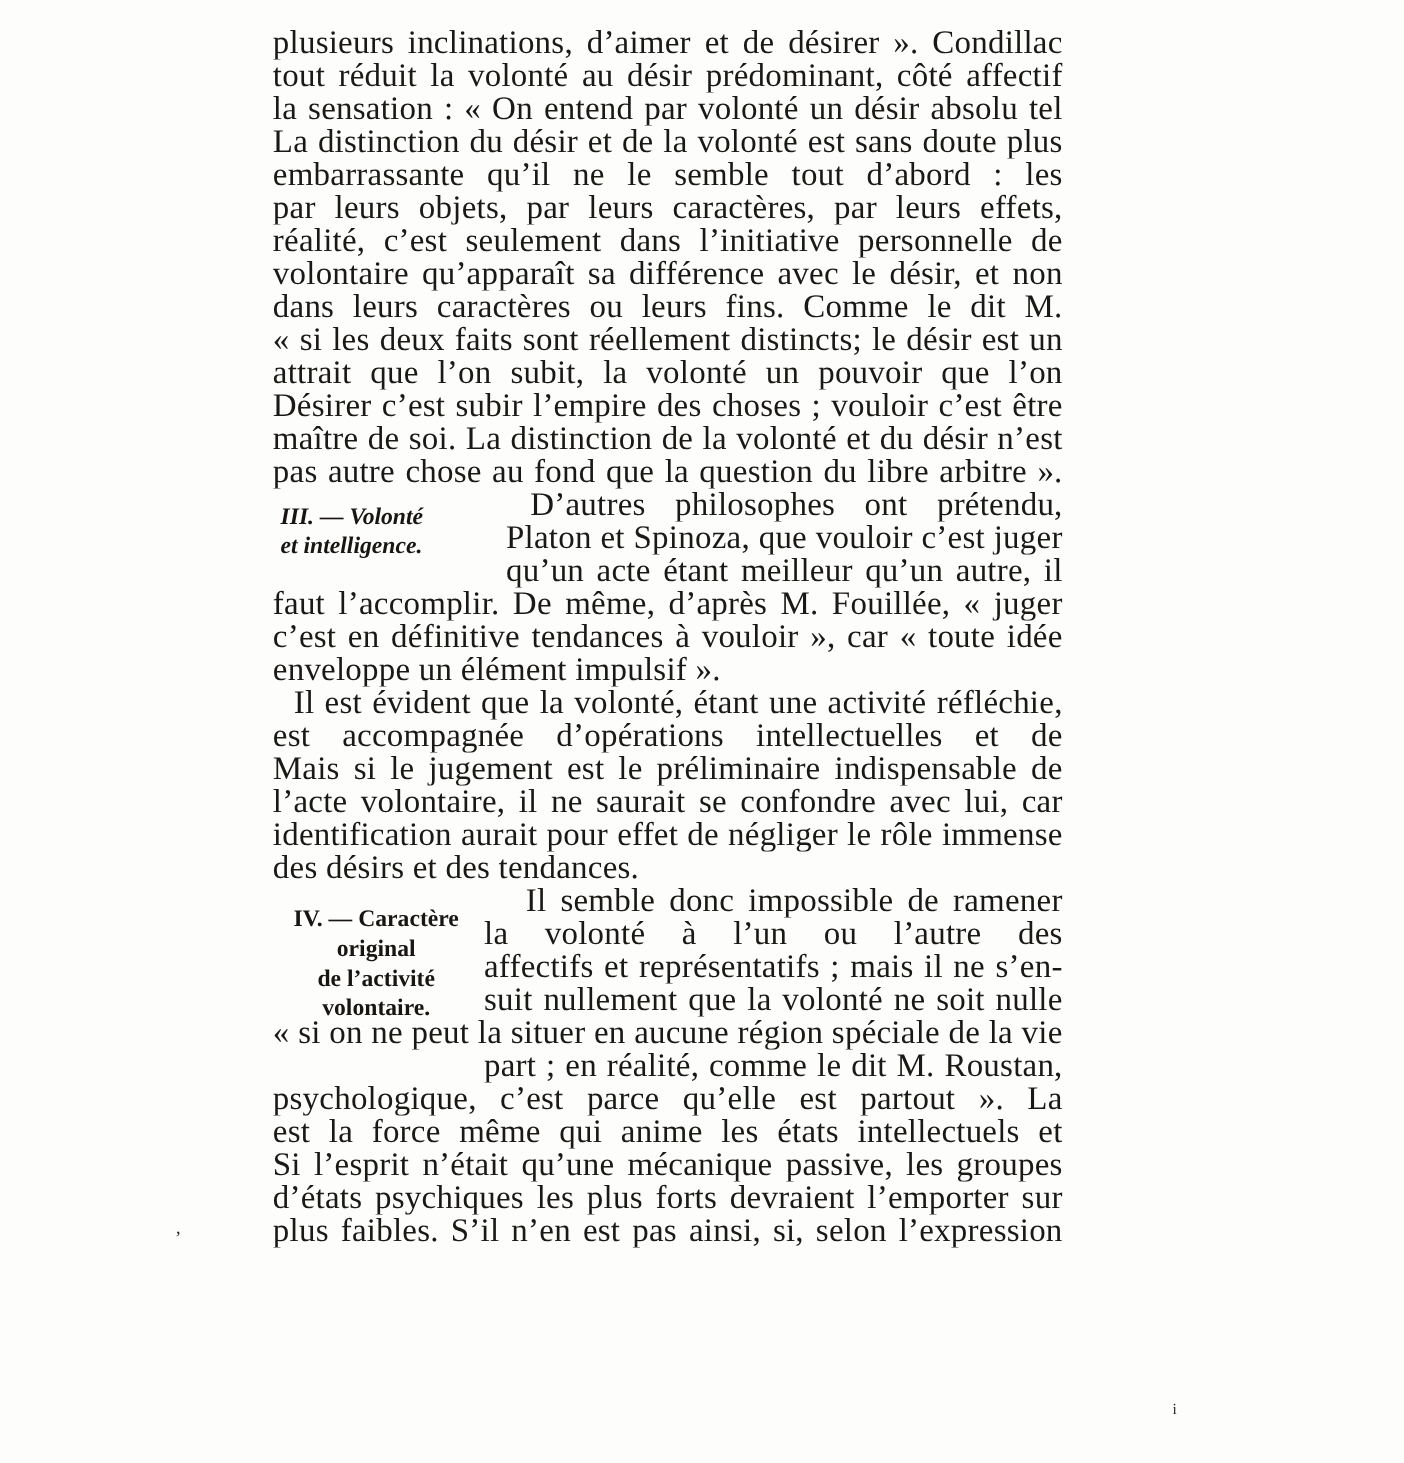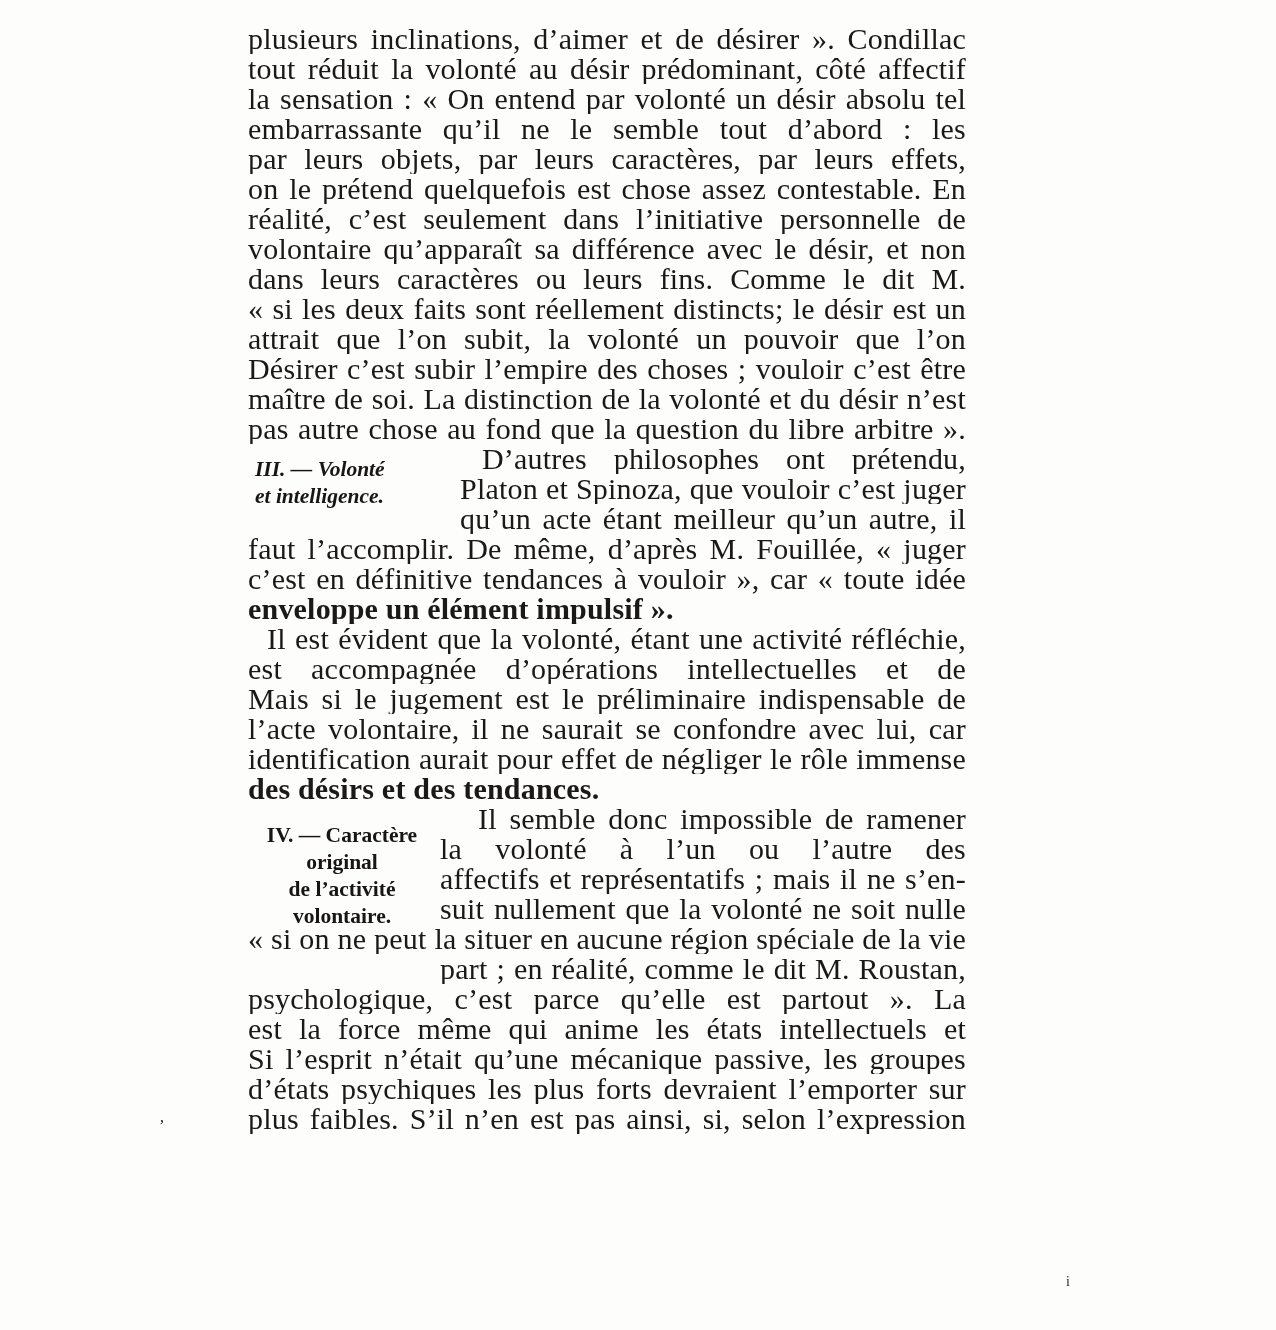--- a/index.html
+++ b/index.html
@@ -36,21 +36,20 @@
     line-height: 30px;
     font-size: 30px;
     letter-spacing: 0.2px;
     text-align: justify;
     text-align-last: justify;
     overflow: hidden;
   }
   .ln.left {
     text-align: left;
     text-align-last: left;
-    font-weight: bold;
   }
   
   .p-note3 .beside { margin-left: 212px; }
   .p-note4 .beside { margin-left: 192px; }
   .ind-sm  { text-indent: 19px; }
   .ind-q   { text-indent: 22px; }
   .ind-lg  { text-indent: 38px; }
   .margin-note {
     position: absolute;
     font-weight: bold;
@@ -95,23 +94,23 @@
 </head>
 <body>
 
 <div class="page">
   <div class="textblock">
 
     <div class="para">
       <div class="ln">plusieurs inclinations, d’aimer et de désirer ». Condillac sur-</div>
       <div class="ln">tout réduit la volonté au désir prédominant, côté affectif de</div>
       <div class="ln">la sensation : « On entend par volonté un désir absolu tel</div>
+      <div class="ln">La distinction du désir et de la volonté est sans doute plus</div>
       <div class="ln">embarrassante qu’il ne le semble tout d’abord : les opposer</div>
       <div class="ln">par leurs objets, par leurs caractères, par leurs effets, comme</div>
-      <div class="ln">on le prétend quelquefois est chose assez contestable. En</div>
       <div class="ln">réalité, c’est seulement dans l’initiative personnelle de l’acte</div>
       <div class="ln">volontaire qu’apparaît sa différence avec le désir, et non</div>
       <div class="ln">dans leurs caractères ou leurs fins. Comme le dit M. Goblot,</div>
       <div class="ln">« si les deux faits sont réellement distincts; le désir est un</div>
       <div class="ln">attrait que l’on subit, la volonté un pouvoir que l’on exerce.</div>
       <div class="ln">Désirer c’est subir l’empire des choses ; vouloir c’est être</div>
       <div class="ln">maître de soi. La distinction de la volonté et du désir n’est</div>
       <div class="ln">pas autre chose au fond que la question du libre arbitre ».</div>
     </div>
 

